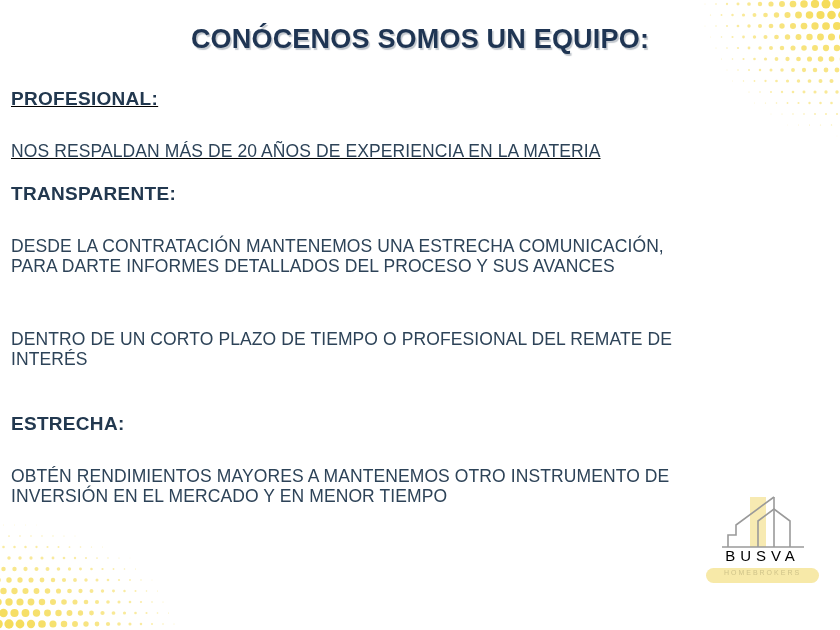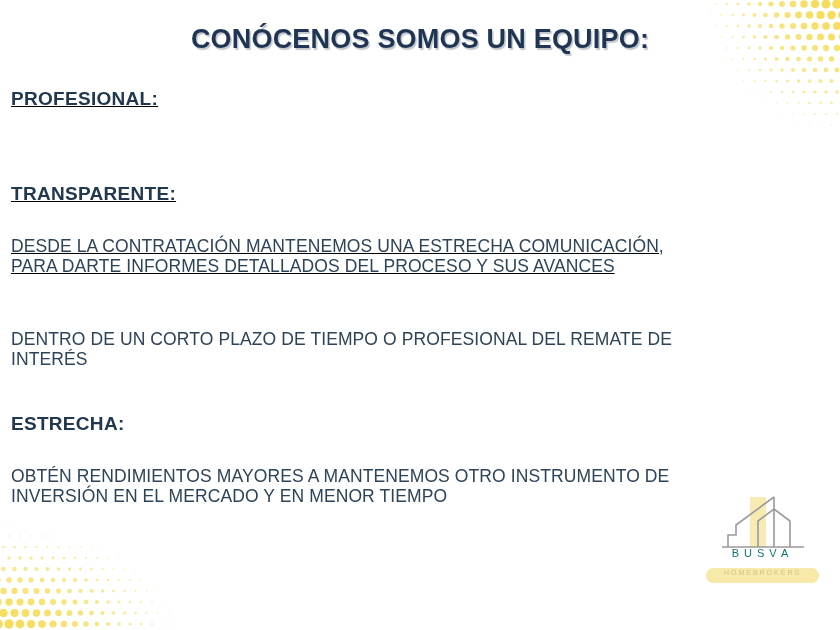--- a/index.html
+++ b/index.html
@@ -74,21 +74,21 @@
     font-size: 17.5px;
     font-weight: normal;
     color: #2d4358;
     line-height: 1.17;
     letter-spacing: 0.1px;
     margin: 0;
     white-space: pre-line;
   }
   
   #sec-0 { position: absolute; top: 8px;   left: 0; right: 0; text-decoration: underline; }
-  #sec-1 { position: absolute; top: 103px; left: 0; right: 8px; text-decoration: underline; }
+  #sec-1 { position: absolute; top: 103px; left: 0; right: 8px; }
   #sec-2 { position: absolute; top: 218px; left: 0; right: 0; }
   #sec-3 { position: absolute; top: 333px; left: 0; right: 0; }
   .gap-heading-body { height: 31px; }
 
   
   #logo {
     position: absolute;
     left: 700px;
     top: 495px;
     width: 125px;
@@ -99,23 +99,23 @@
     left: 0; top: 0;
     width: 125px;
     height: 56px;
   }
   #logo-wordmark {
     position: absolute;
     left: 0;
     top: 52px;
     width: 125px;
     text-align: center;
-    font-size: 11px;
+    font-size: 15px;
     letter-spacing: 5px;
-    color: #0f766e;
+    color: #000000;
     font-weight: normal;
   }
   #logo-tagline-bar {
     position: absolute;
     left: 6px;
     top: 73px;
     width: 113px;
     height: 15px;
     background: #f7e9a8;
     border-radius: 8px;
@@ -399,20 +399,21 @@
       <circle cx="174.00" cy="114.00" r="0.51" fill="#f5dc5a" opacity="0.45"></circle>
     </svg>
 
   <div id="title">CONÓCENOS SOMOS UN EQUIPO:</div>
 
   <div id="content">
 
     <div class="section" id="sec-0">
       <div class="section-heading">PROFESIONAL:</div>
       <div class="gap-heading-body"></div>
+      <div class="section-body">NOS RESPALDAN MÁS DE 20 AÑOS DE EXPERIENCIA EN LA MATERIA</div>
     </div>
 
     <div class="section" id="sec-1">
       <div class="section-heading">TRANSPARENTE:</div>
       <div class="gap-heading-body"></div>
       <div class="section-body">DESDE LA CONTRATACIÓN MANTENEMOS UNA ESTRECHA COMUNICACIÓN,
 PARA DARTE INFORMES DETALLADOS DEL PROCESO Y SUS AVANCES</div>
     </div>
 
     <div class="section" id="sec-2">

